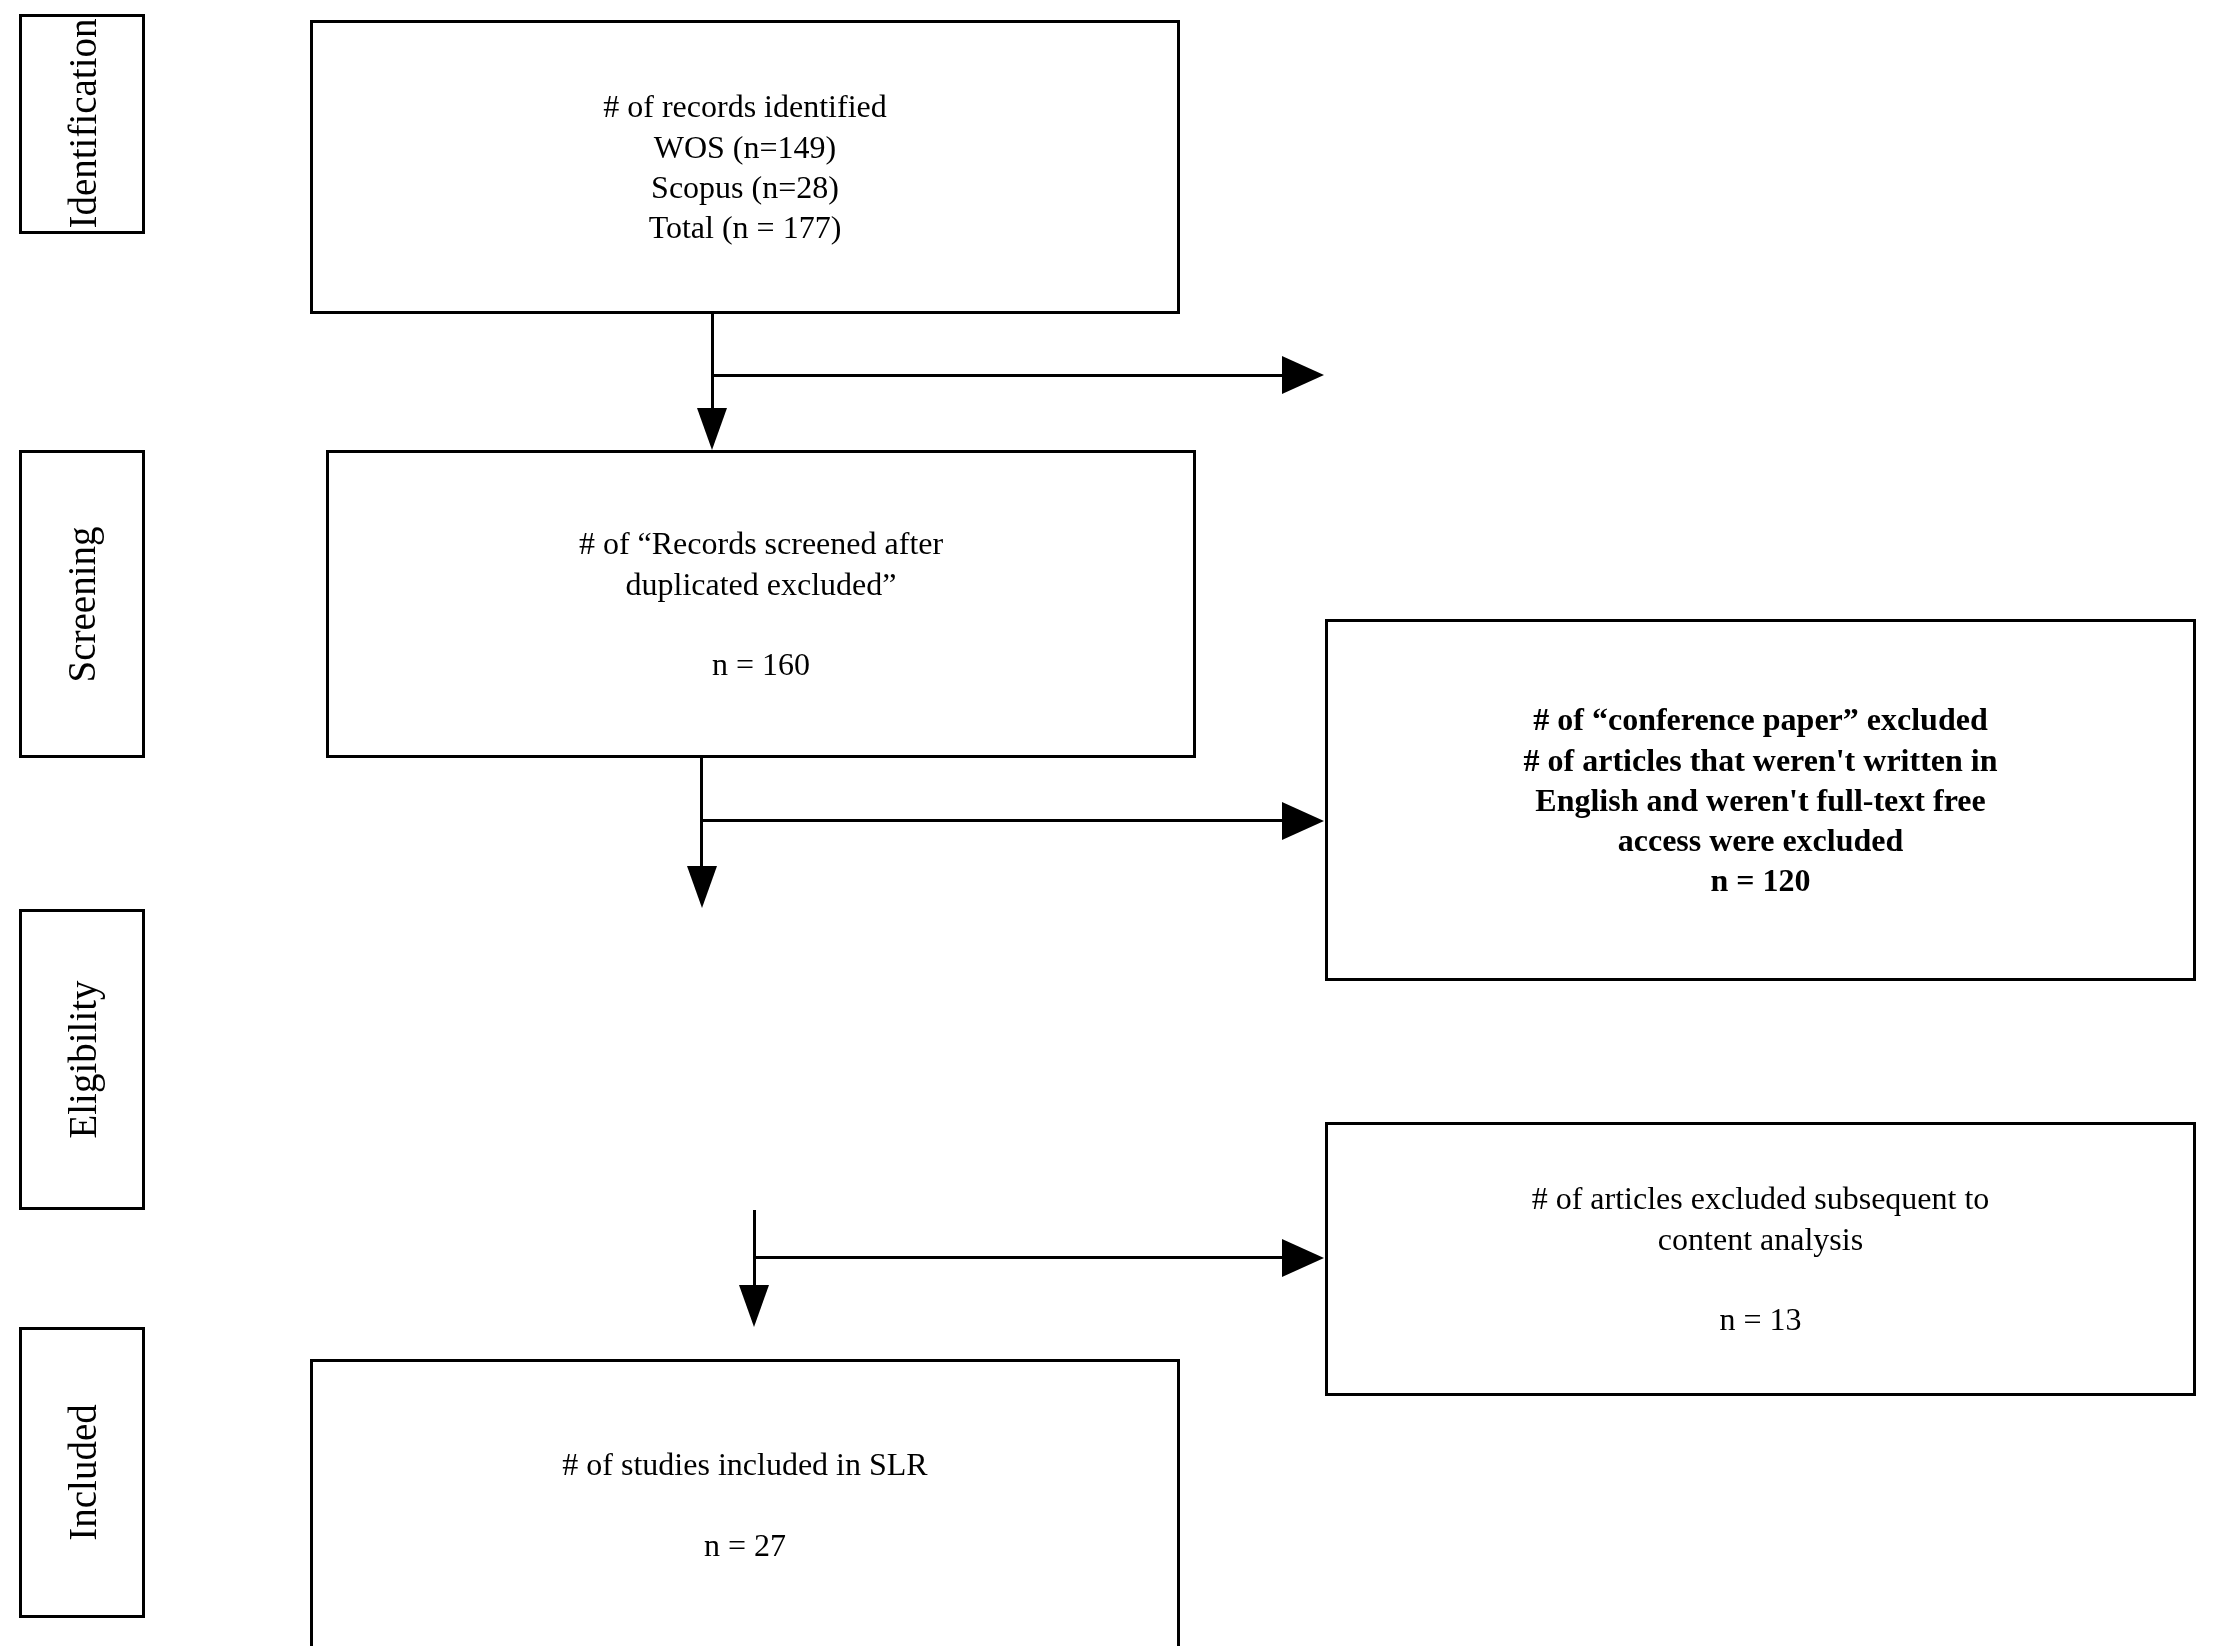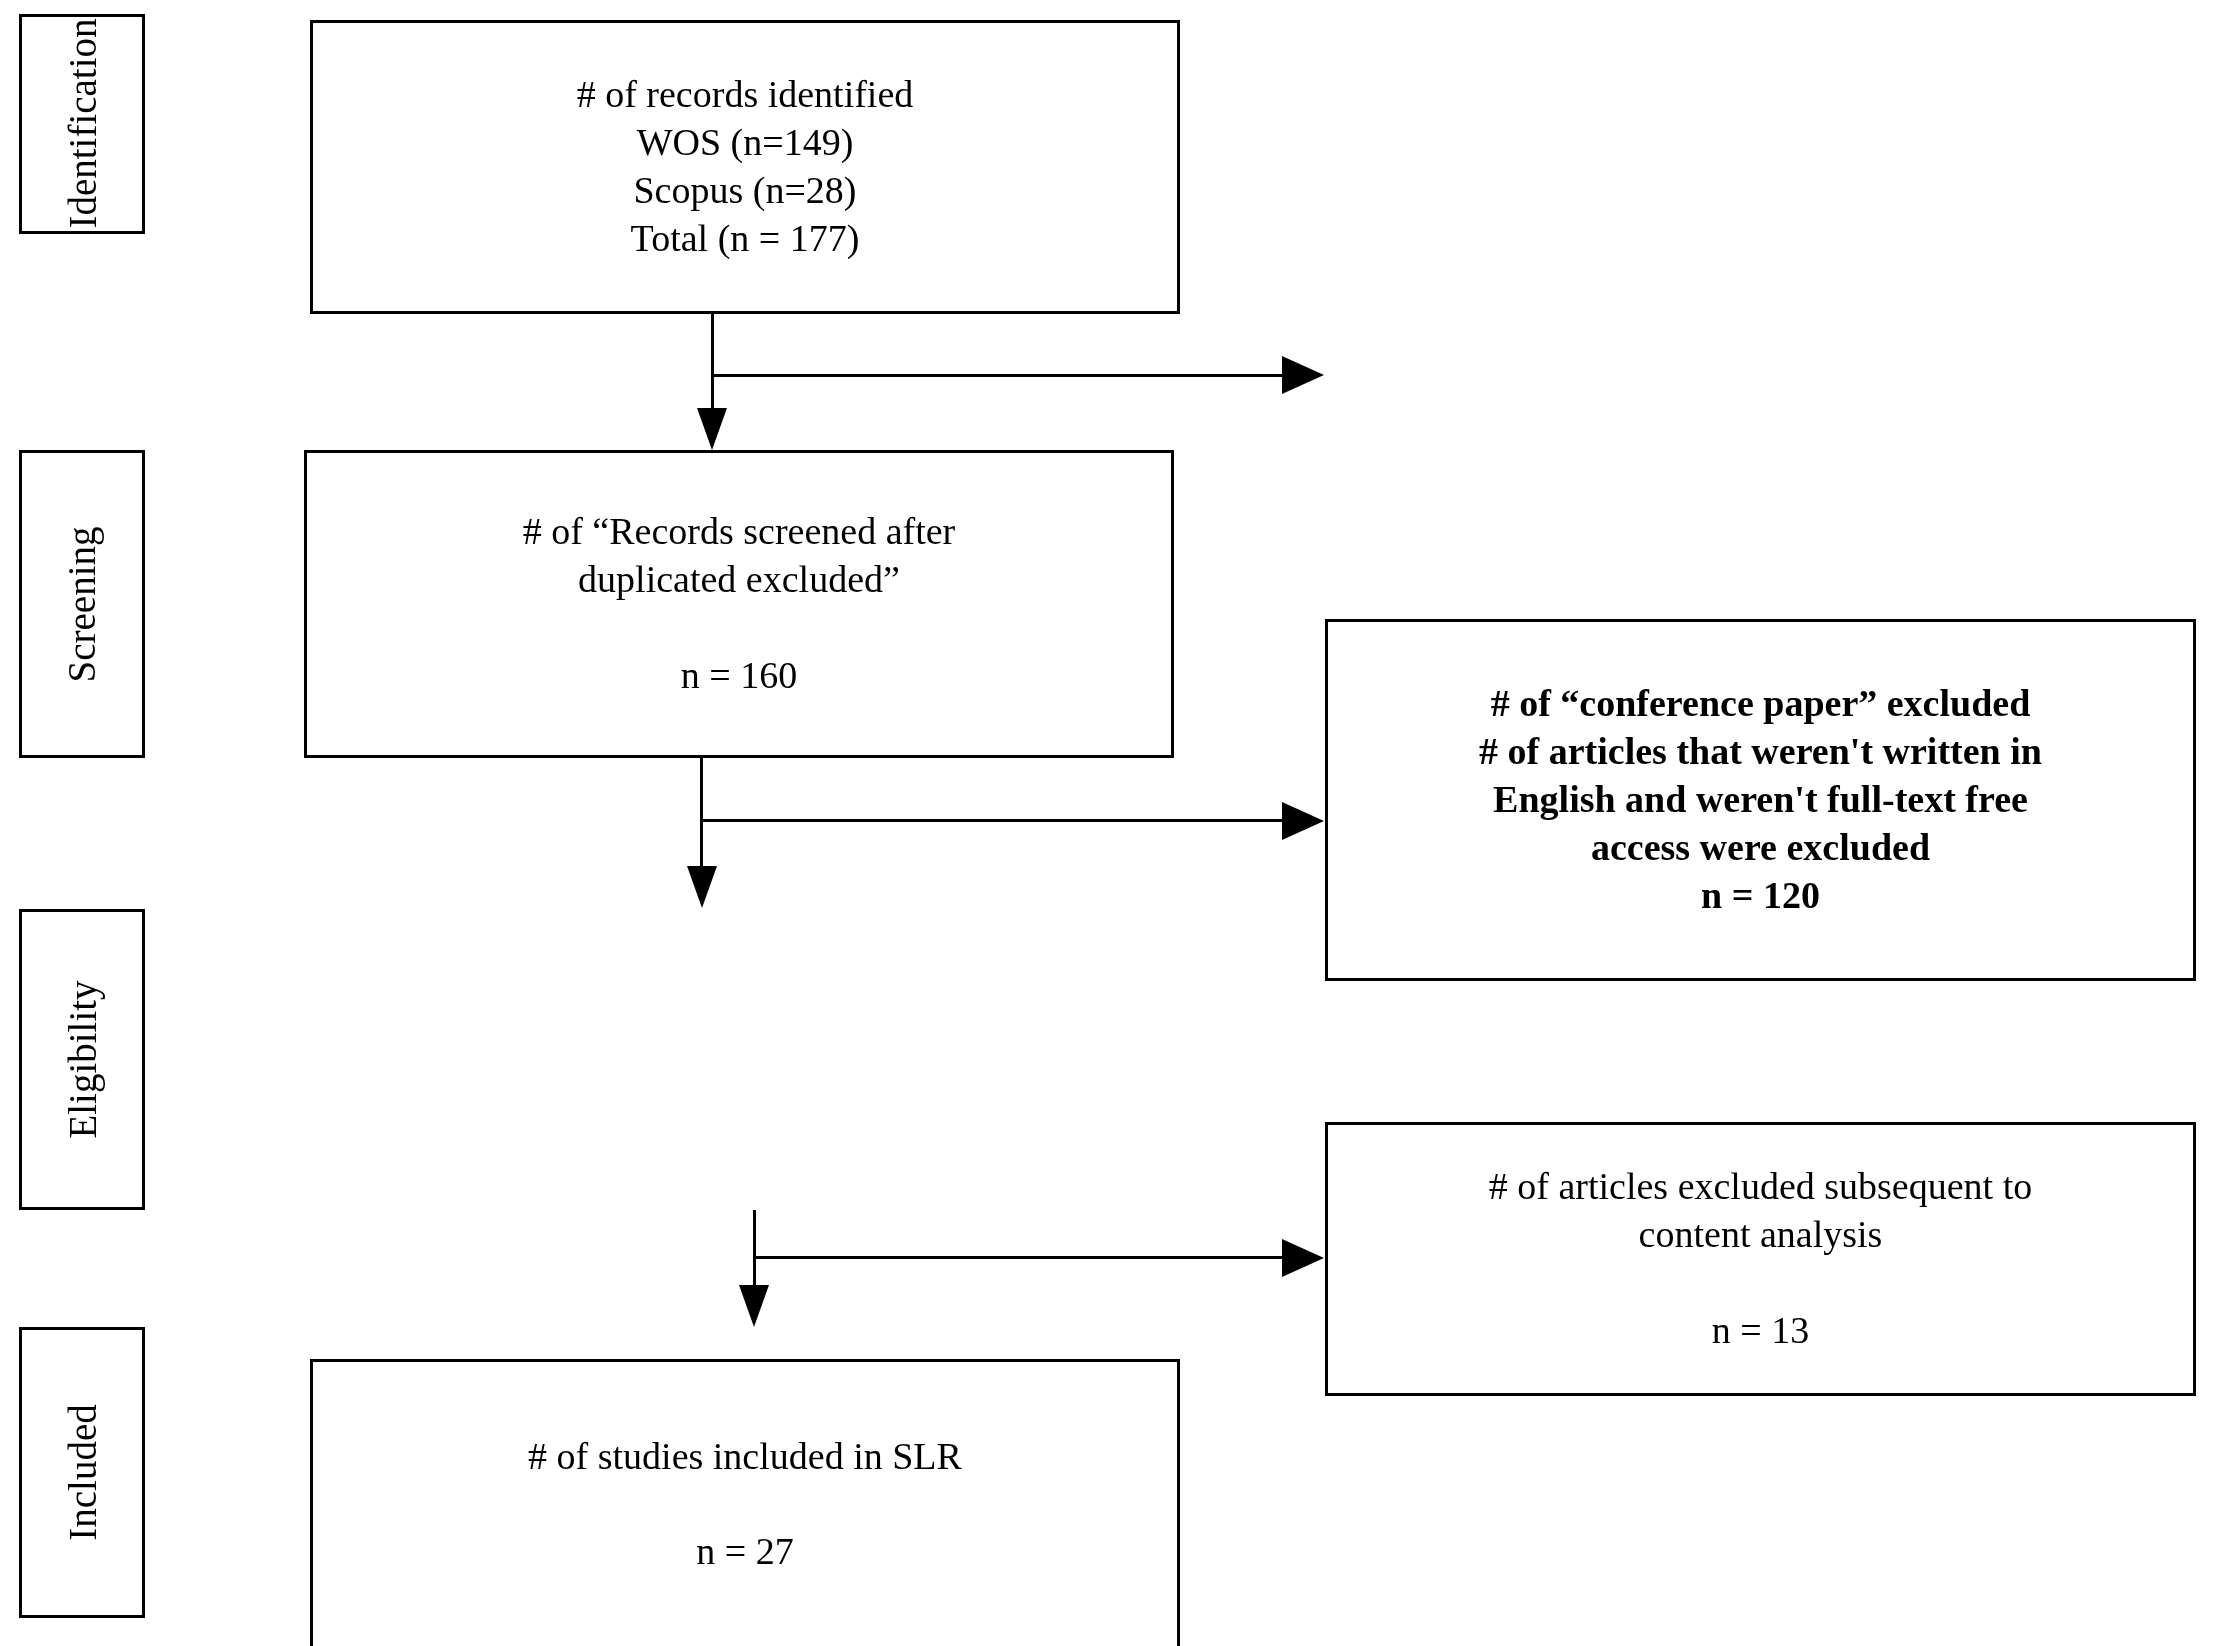--- a/index.html
+++ b/index.html
@@ -20,21 +20,21 @@
     position: absolute;
     box-sizing: border-box;
     border: 3.4px solid #000000;
     background: #ffffff;
     display: flex;
     align-items: center;
     justify-content: center;
     text-align: center;
   }
   .box-text {
-    font-size: 38px;
+    font-size: 32px;
     line-height: 1.26;
     white-space: pre-line;
     padding: 0 17.6px;
   }
   .stage-label {
     position: absolute;
     box-sizing: border-box;
     border: 3.4px solid #000000;
     background: #ffffff;
     display: flex;
@@ -97,21 +97,21 @@
     <span>Included</span>
   </div>
 
   <div class="box" style="left:310px; top:20px; width:870px; height:294px;">
     <div class="box-text"># of records identified
 WOS (n=149)
 Scopus (n=28)
 Total (n = 177)</div>
   </div>
 
-  <div class="box" style="left:304px; top:450px; width:870px; height:308px;">
+  <div class="box" style="left:326px; top:450px; width:870px; height:308px;">
     <div class="box-text"># of “Records screened after
 duplicated excluded”
 
 n = 160</div>
   </div>
 
 
   <div class="box" style="left:310px; top:1327px; width:870px; height:291px;margin-top:32px;">
     <div class="box-text"># of studies included in SLR
 

